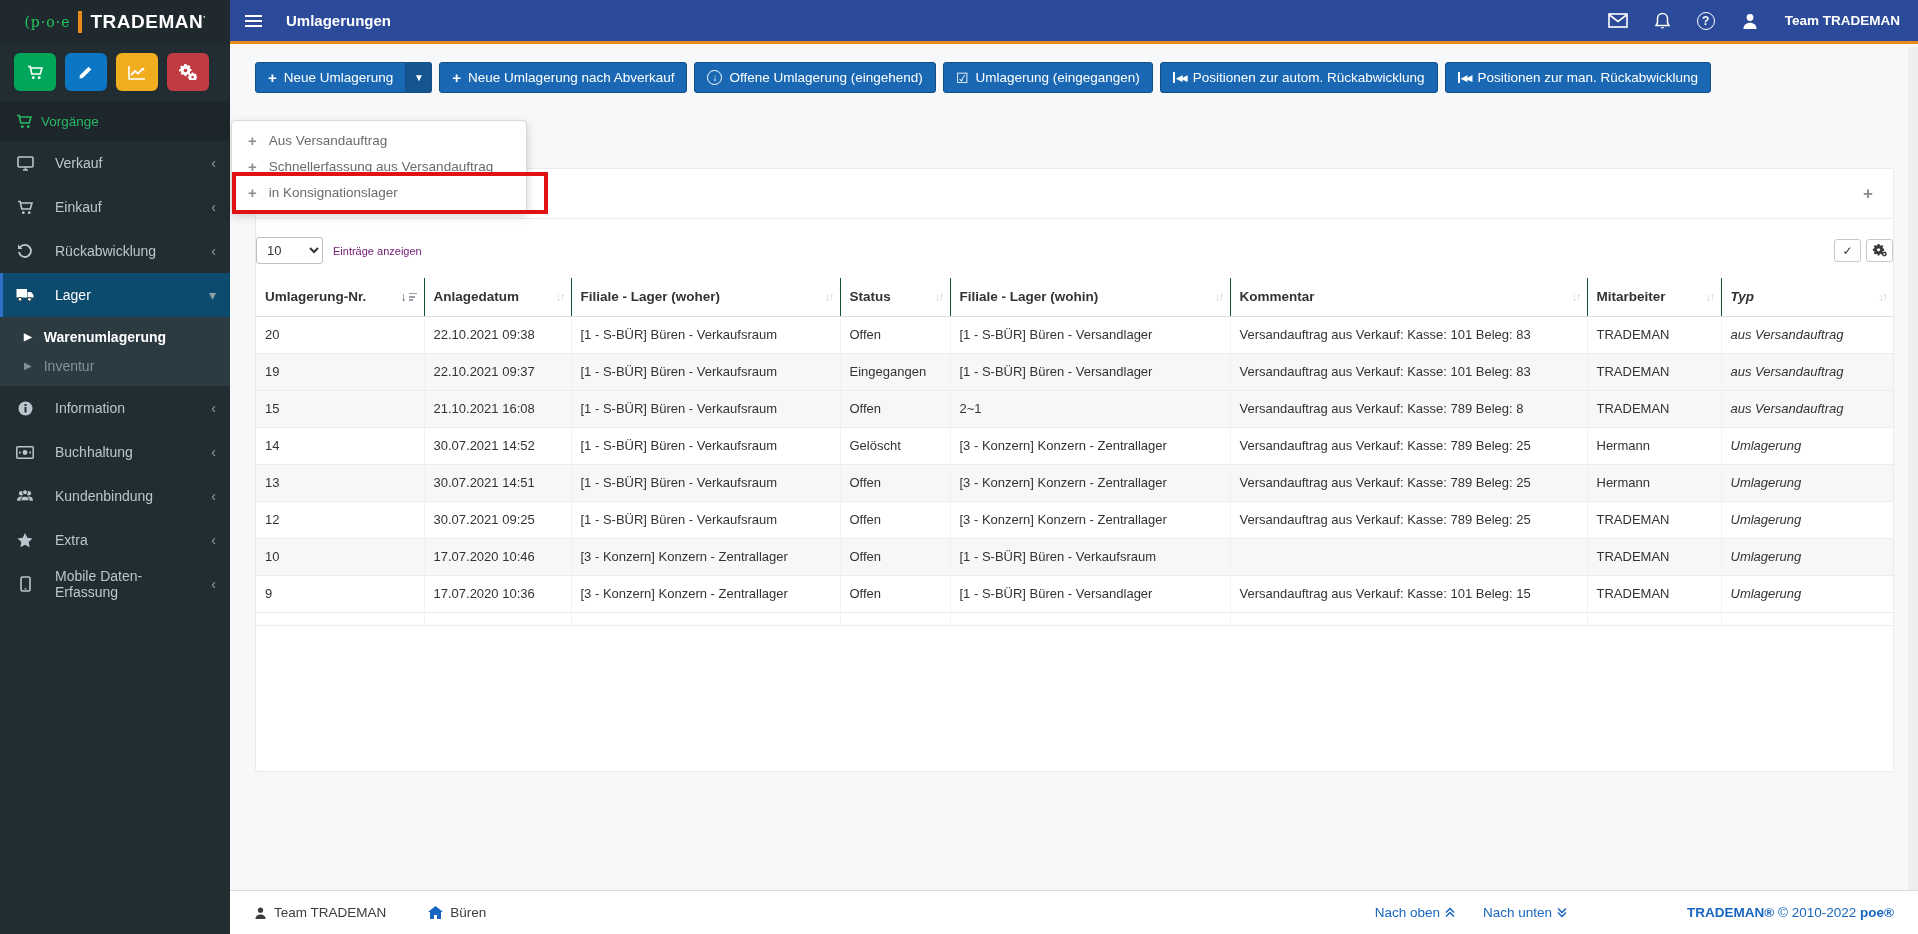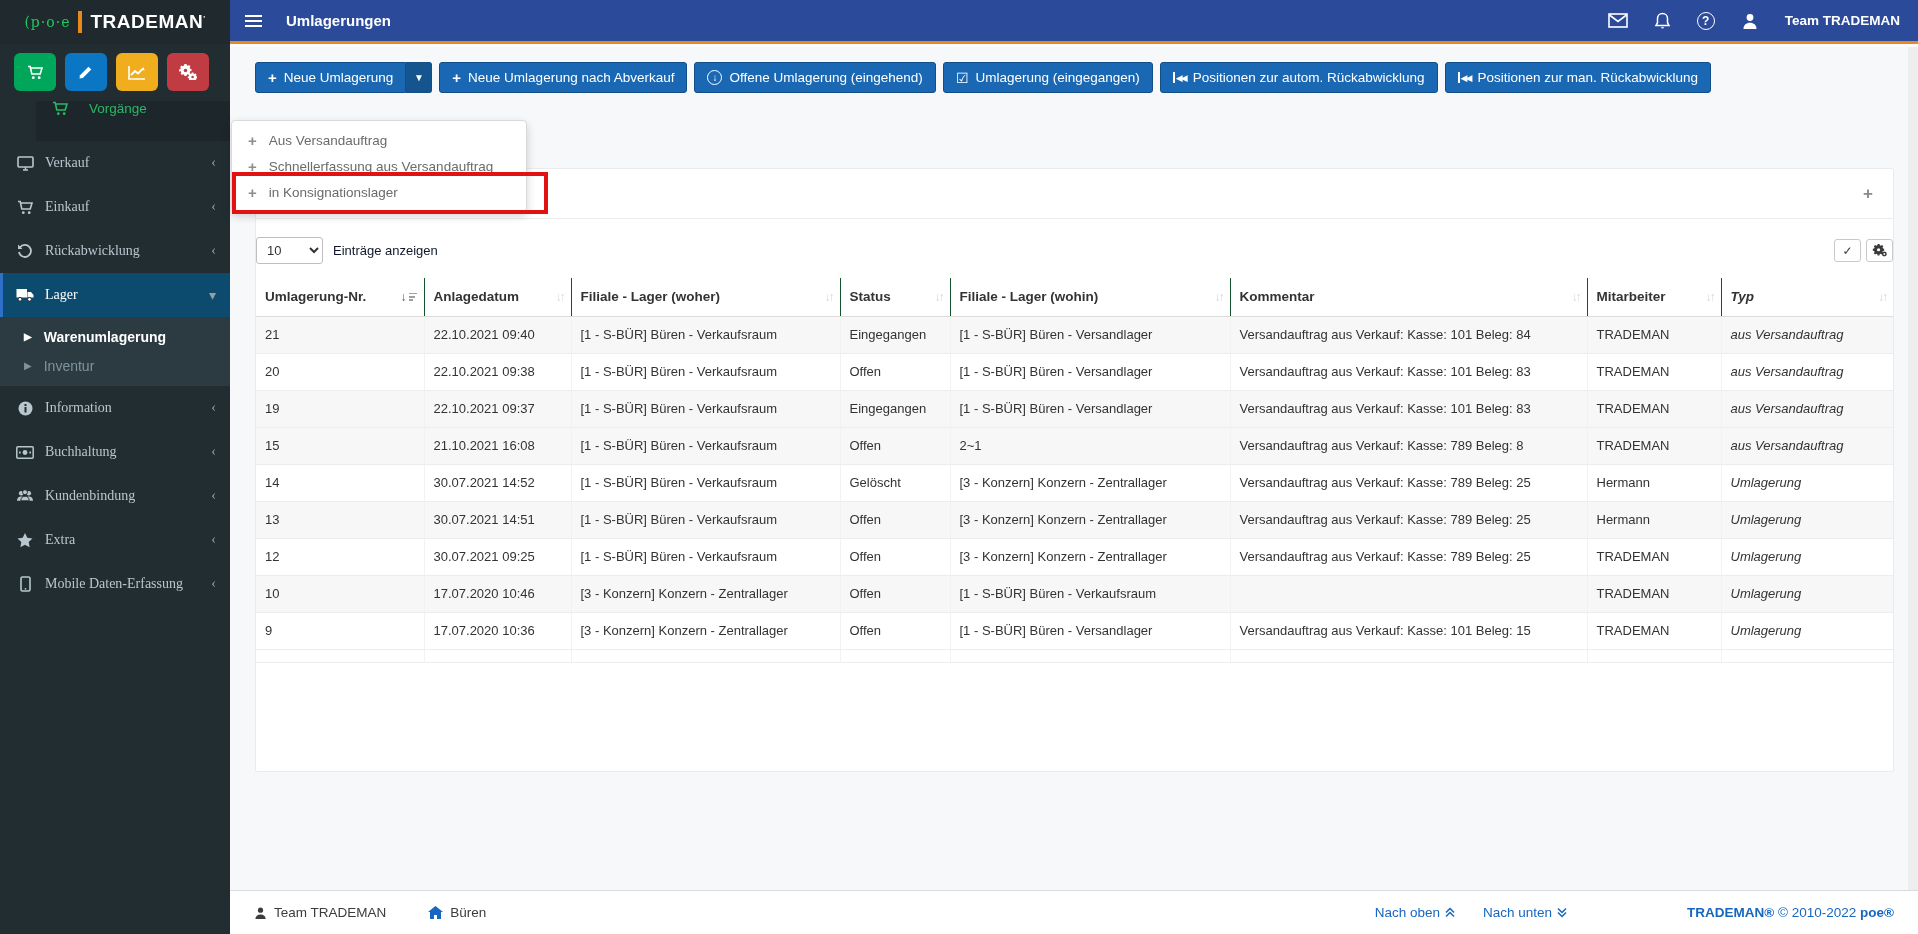--- a/index.html
+++ b/index.html
@@ -9,23 +9,23 @@
 
   
   .sidebar { position:absolute; left:0; top:0; width:230px; height:934px; background:#222d32; z-index:5; }
   .logo { height:44px; display:flex; align-items:center; justify-content:center; background:#20292e; color:#fff; gap:6px; }
   .logo .poe { font-family:"DejaVu Serif", serif; font-size:14px; color:#22c55e; letter-spacing:1px; }
   .logo .bar { display:inline-block; width:4px; height:22px; background:#e8891d; margin:0 2px; }
   .logo .brand { font-weight:bold; font-size:19px; letter-spacing:.5px; }
   .logo sup { font-size:8px; }
   .apps { display:flex; gap:9px; padding:9px 14px 10px 14px; }
   .app-btn { width:42px; height:38px; border-radius:6px; display:flex; align-items:center; justify-content:center; color:#fff; cursor:pointer; }
-  .menu-header { height:40px; display:flex; gap:20px; padding:0 16px; background:#1d272b; color:#29b765; font-size:13.5px;margin-left:36px; }
+  .menu-header { height:40px; display:flex; align-items:center; gap:8px; padding:0 16px; background:#1d272b; color:#29b765; font-size:13.5px; }
   .menu { list-style:none; }
-  .menu-item { height:44px; display:flex; align-items:center; gap:11px; padding:0 14px 0 16px; color:#b8c7ce; font-size:14px; cursor:pointer; position:relative;font-family:Liberation Serif, serif; }
+  .menu-item { height:44px; display:flex; align-items:center; gap:21px; padding:0 14px 0 16px; color:#b8c7ce; font-size:14px; cursor:pointer; position:relative; }
   .menu-item .mi-icon { width:18px; display:flex; justify-content:center; color:#b8c7ce; flex:0 0 18px; }
   .menu-item .mi-label { flex:1; }
   .menu-item .mi-chevron { color:#8fa0a8; font-size:14px; }
   .menu-item.active { background:#0c4a6e; color:#fff; border-left:3px solid #2e6fc8; padding-left:13px; }
   .menu-item.active .mi-icon { color:#fff; }
   .submenu { background:#2c3b41; padding:5px 0 6px 0; }
   .submenu-item { height:29px; display:flex; align-items:center; gap:12px; padding:0 16px 0 24px; color:#8aa4af; font-size:14px; cursor:pointer; }
   .submenu-item .caret { font-size:10px; }
   .submenu-item.current { color:#fff; font-weight:bold; }
   .submenu-item.muted { color:#7e939d; }
@@ -60,21 +60,21 @@
   .dd-item .dd-plus { color:#8d8d8d; font-weight:bold; font-size:15px; }
   .red-annotation { position:absolute; left:2px; top:125px; width:316px; height:42px; border:4px solid #e01212; z-index:30; pointer-events:none; }
 
   
   .box { position:absolute; top:121px; left:25px; right:24px; height:604px; background:#fff; border:1px solid #ebebeb; border-radius:2px; }
   .box-header { height:50px; border-bottom:1px solid #ececec; display:flex; align-items:center; justify-content:flex-end; padding:0 20px; }
   .box-collapse { color:#8a8a8a; font-size:17px; font-weight:bold; cursor:pointer; }
   .box-body { padding:18px 0 0 0; }
   .table-controls { display:flex; align-items:center; padding:0 0 14px 0; }
   .length-select { width:67px; height:27px; border:1px solid #bfbfbf; border-radius:3px; background:#fff; font-size:13px; color:#333; padding:0 6px; font-family:"Liberation Sans", sans-serif; }
-  .length-label { margin-left:10px; font-size:13px; color:#0f172a; }
+  .length-label { margin-left:10px; font-size:11px; color:#701a75; }
   .tc-right { margin-left:auto; display:flex; gap:5px; }
   .mini-btn { min-width:27px; height:23px; border:1px solid #c9c9c9; border-radius:3px; background:#fff; display:flex; align-items:center; justify-content:center; color:#3a3a3a; cursor:pointer; font-size:12px; }
 
   
   table.data { width:100%; border-collapse:collapse; table-layout:fixed; }
   table.data th { text-align:left; font-size:13.5px; font-weight:bold; color:#333; padding:10px 9px; border-bottom:1px solid #dcdcdc; border-right:1px solid #14532d; height:38px; position:relative; }
   table.data th .sort { position:absolute; right:7px; top:50%; transform:translateY(-50%); display:flex; align-items:center; }
   .sort-light { color:#d2d6da; font-size:12px; letter-spacing:-2px; }
   .sort-active { display:flex; align-items:center; gap:2px; color:#555; }
   .sort-active .arr { font-size:12px; }
@@ -418,30 +418,20 @@
                 <th><span>Anlagedatum</span><span class="sort sort-light">↓↑</span></th>
                 <th><span>Filiale - Lager (woher)</span><span class="sort sort-light">↓↑</span></th>
                 <th><span>Status</span><span class="sort sort-light">↓↑</span></th>
                 <th><span>Filiale - Lager (wohin)</span><span class="sort sort-light">↓↑</span></th>
                 <th><span>Kommentar</span><span class="sort sort-light">↓↑</span></th>
                 <th><span>Mitarbeiter</span><span class="sort sort-light">↓↑</span></th>
                 <th><span>Typ</span><span class="sort sort-light">↓↑</span></th>
               </tr>
             </thead>
           <tbody id="table-body">
-              <tr class="striped">
-                <td>21</td>
-                <td>22.10.2021 09:40</td>
-                <td>[1 - S-BÜR] Büren - Verkaufsraum</td>
-                <td>Eingegangen</td>
-                <td>[1 - S-BÜR] Büren - Versandlager</td>
-                <td>Versandauftrag aus Verkauf: Kasse: 101 Beleg: 84</td>
-                <td>TRADEMAN</td>
-                <td>aus Versandauftrag</td>
-              </tr>
               <tr class="">
                 <td>20</td>
                 <td>22.10.2021 09:38</td>
                 <td>[1 - S-BÜR] Büren - Verkaufsraum</td>
                 <td>Offen</td>
                 <td>[1 - S-BÜR] Büren - Versandlager</td>
                 <td>Versandauftrag aus Verkauf: Kasse: 101 Beleg: 83</td>
                 <td>TRADEMAN</td>
                 <td>aus Versandauftrag</td>
               </tr>

